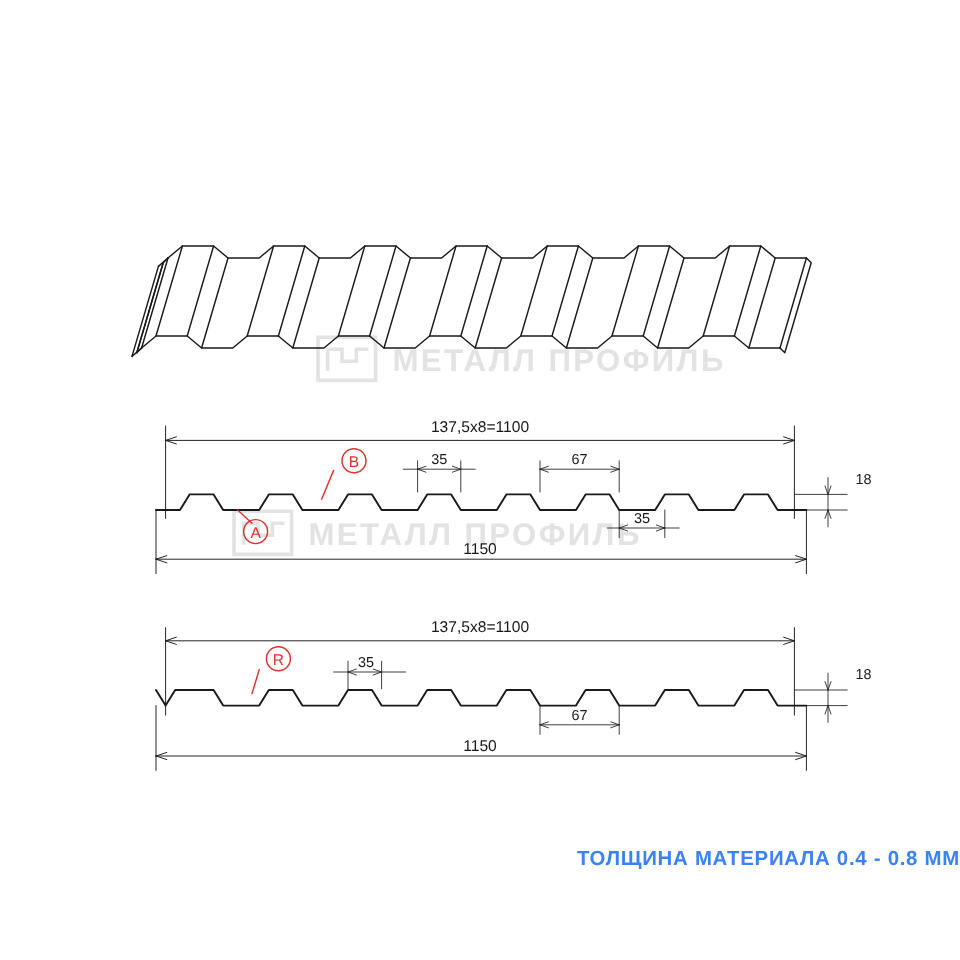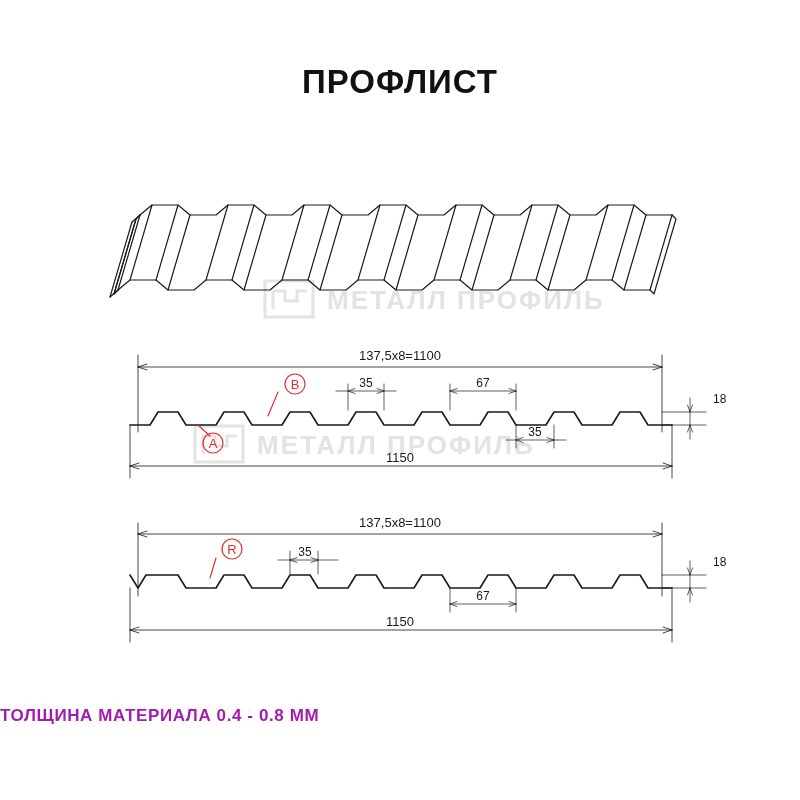--- a/index.html
+++ b/index.html
@@ -38,25 +38,25 @@
     font-weight: bold;
     color: #111;
     margin-top: 14px;
     letter-spacing: 0.5px;
   }
   .footer-note {
     position: absolute;
     left: 0;
     right: 0;
     top: 706px;
-    text-align: left;
+    text-align: right;
     font-size: 17px;
     font-weight: bold;
     letter-spacing: 0.6px;
-    color: #a21caf;
+    color: #3b82f6;
   }
   svg.draw {
     position: absolute;
     left: 0;
     top: 0;
   }
   .wm {
     position: absolute;
     pointer-events: none;
     user-select: none;
@@ -74,21 +74,20 @@
     stroke: #e3e3e3;
     stroke-width: 3;
   }
 </style>
 </head>
 <body>
 
 <div class="stage">
 
   <div class="title-block">
-    <div class="title-main">ПРОФЛИСТ</div>
   </div>
 
   <svg class="wm" width="420" height="90" style="left:255px; top:255px;" viewBox="0 0 420 90">
     <g class="wm-shape">
       <path d="M10,62 L10,26 L58,26 L58,62 Z"></path>
       <path d="M18,54 L18,36 L30,36 L30,46 L42,46 L42,36 L52,36"></path>
     </g>
     <text class="wm-text" x="72" y="54">МЕТАЛЛ ПРОФИЛЬ</text>
   </svg>
 

